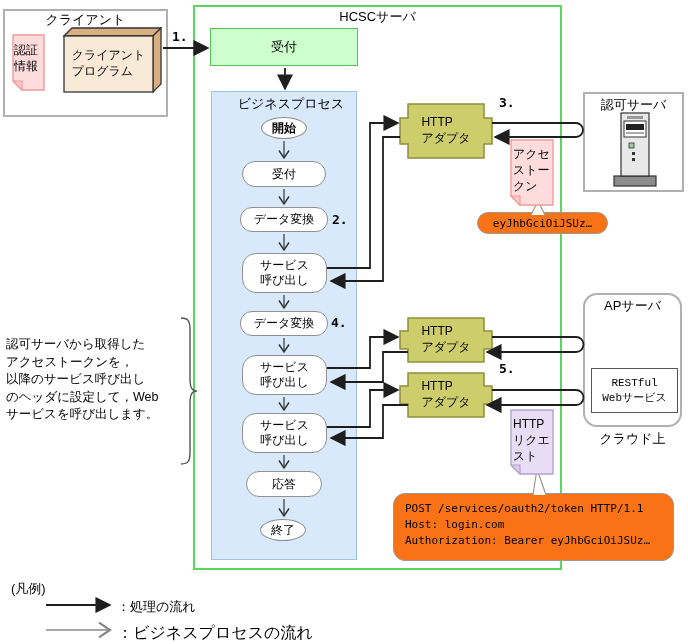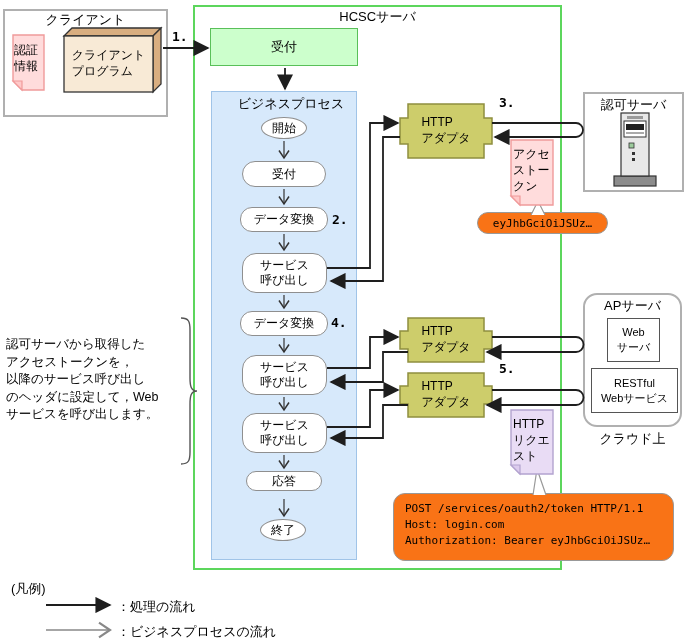--- a/index.html
+++ b/index.html
@@ -26,64 +26,62 @@
   <div class="abs title" style="left:3px;top:11px;width:165px;">クライアント</div>
 
   <div class="abs" style="left:193px;top:5px;width:369px;height:565px;border:2px solid #5cd65c;background:#fff;"></div>
   <div class="abs title" style="left:193px;top:8px;width:369px;">HCSCサーバ</div>
 
   <div class="abs ctr" style="left:210px;top:28px;width:148px;height:38px;background:#ccffcc;border:1.5px solid #59c059;font-size:13px;">受付</div>
 
   <div class="abs" style="left:211px;top:91px;width:146px;height:469px;background:#d7e9fb;border:1.5px solid #a0c4e8;"></div>
   <div class="abs title" style="left:211px;top:95px;width:160px;">ビジネスプロセス</div>
 
-  <div class="abs node ctr" style="left:261px;top:117px;width:46px;height:22px;border-radius:50%;">開始</div>
+  <div class="abs node ctr" style="left:261px;top:117px;width:46px;height:22px;border-radius:50%;font-weight:bold;">開始</div>
   <div class="abs node ctr" style="left:242px;top:161px;width:84px;height:26px;border-radius:13px;">受付</div>
   <div class="abs node ctr" style="left:240px;top:207px;width:88px;height:25px;border-radius:12px;">データ変換</div>
   <div class="abs node ctr pre" style="left:242px;top:253px;width:85px;height:40px;border-radius:14px;">サービス
 呼び出し</div>
   <div class="abs node ctr" style="left:240px;top:311px;width:88px;height:25px;border-radius:12px;">データ変換</div>
   <div class="abs node ctr pre" style="left:242px;top:355px;width:85px;height:40px;border-radius:14px;">サービス
 呼び出し</div>
   <div class="abs node ctr pre" style="left:242px;top:413px;width:85px;height:40px;border-radius:14px;">サービス
 呼び出し</div>
-  <div class="abs node ctr" style="left:246px;top:471px;width:76px;height:20px;border-radius:13px;">応答</div>
+  <div class="abs node ctr" style="left:246px;top:471px;width:76px;height:26px;border-radius:13px;">応答</div>
   <div class="abs node ctr" style="left:260px;top:519px;width:46px;height:22px;border-radius:50%;">終了</div>
 
   <div class="abs step" style="left:172px;top:29px;">1.</div>
   <div class="abs step" style="left:332px;top:212px;">2.</div>
   <div class="abs step" style="left:499px;top:95px;">3.</div>
   <div class="abs step" style="left:331px;top:315px;">4.</div>
   <div class="abs step" style="left:499px;top:361px;">5.</div>
 
   <div class="abs box-gray" style="left:583px;top:92px;width:101px;height:100px;"></div>
   <div class="abs title" style="left:583px;top:96px;width:101px;">認可サーバ</div>
 
   <div class="abs box-gray" style="left:583px;top:293px;width:99px;height:134px;border-radius:14px;"></div>
   <div class="abs title" style="left:583px;top:297px;width:99px;">APサーバ</div>
-  <div class="abs ctr pre" style="left:607px;top:318px;width:53px;height:44px;background:#fff;border:1.5px solid #555;font-size:11px;line-height:1.35;">Web
-サーバ</div>
-  <div class="abs ctr pre" style="left:591px;top:368px;width:87px;height:45px;background:#fff;border:1.5px solid #555;font-size:11px;line-height:1.35;">RESTful
+  <div class="abs ctr pre" style="left:591px;top:368px;width:87px;height:45px;background:#fff;border:1.5px solid #555;font-size:11px;line-height:1.35;font-family:Liberation Mono, monospace;">RESTful
 Webサービス</div>
   <div class="abs title" style="left:583px;top:430px;width:99px;">クラウド上</div>
 
   <div class="abs bubble ctr mono" style="left:477px;top:212px;width:131px;height:22px;border-radius:11px;font-size:11px;">eyJhbGciOiJSUz…</div>
   <div class="abs bubble pre mono" style="left:393px;top:493px;width:281px;height:68px;border-radius:12px;font-size:11px;line-height:16px;padding:7px 0 0 11px;">POST /services/oauth2/token HTTP/1.1
 Host: login.com
 Authorization: Bearer eyJhbGciOiJSUz…</div>
 
   <div class="abs pre" style="left:6px;top:336px;width:178px;font-size:12.5px;line-height:17.6px;">認可サーバから取得した
 アクセストークンを，
 以降のサービス呼び出し
 のヘッダに設定して，Web
 サービスを呼び出します。</div>
 
   <div class="abs" style="left:11px;top:580px;font-size:13px;">(凡例)</div>
   <div class="abs" style="left:117px;top:598px;font-size:13px;">：処理の流れ</div>
-  <div class="abs" style="left:117px;top:623px;font-size:13px;">：ビジネスプロセスの流れ</div>
+  <div class="abs" style="left:117px;top:623px;font-size:16px;">：ビジネスプロセスの流れ</div>
 
   <svg class="layer" width="688" height="644" viewBox="0 0 688 644">
     <defs>
       <marker id="mB" viewBox="0 0 10 10" refX="9" refY="5" markerWidth="9" markerHeight="9" orient="auto">
           <path d="M0,0 L10,5 L0,10 Z" fill="#1e1e1e"></path>
         </marker>
       <marker id="mVd" viewBox="0 0 10 12" refX="8.5" refY="6" markerWidth="9" markerHeight="10" orient="auto">
           <path d="M1,1 L8.5,6 L1,11" fill="none" stroke="#333" stroke-width="1.5"></path>
         </marker>
       <marker id="mVg" viewBox="0 0 10 12" refX="8.5" refY="6" markerWidth="10" markerHeight="11" orient="auto">

